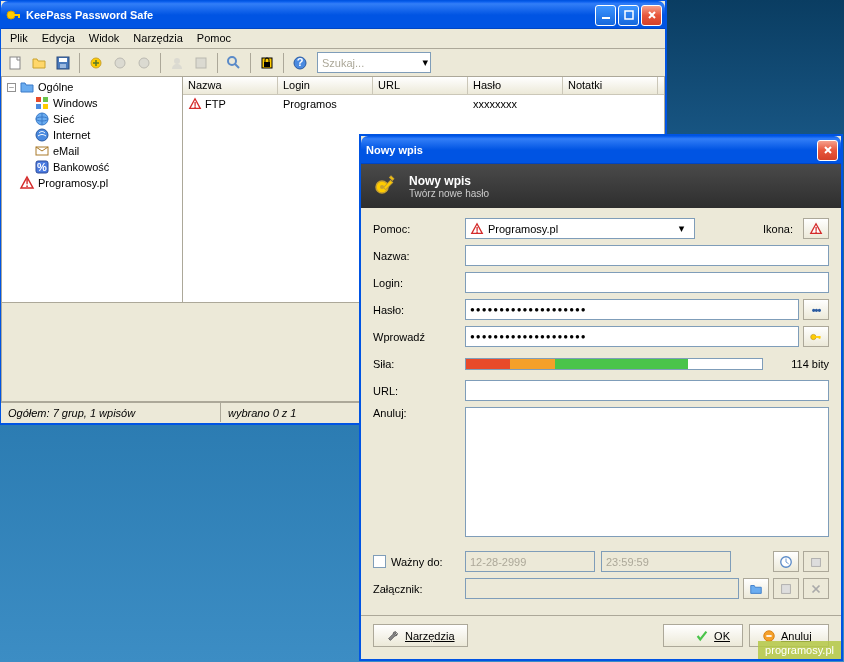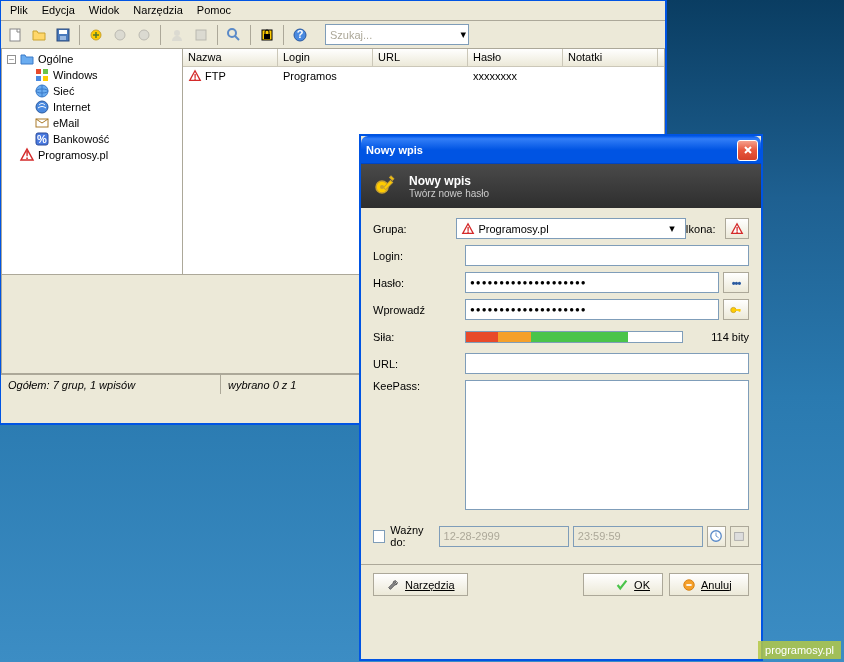--- a/index.html
+++ b/index.html
@@ -15,21 +15,21 @@
   .tb-min { background: linear-gradient(180deg, #3d95ff 0%, #1567dc 100%); }
   .tb-max { background: linear-gradient(180deg, #3d95ff 0%, #1567dc 100%); }
   .tb-close { background: linear-gradient(180deg, #f5a08c 0%, #e8563b 50%, #d4412a 100%); }
   
   .menubar { height: 20px; background: #ece9d8; border-bottom: 1px solid #aca899; padding: 0 2px; display: flex; }
   .menuitem { padding: 3px 7px; color: #000; cursor: default; }
   
   .toolbar { height: 28px; background: #ece9d8; border-bottom: 1px solid #aca899; display: flex; align-items: center; padding: 0 3px; gap: 2px; }
   .tbbtn { width: 22px; height: 22px; display: flex; align-items: center; justify-content: center; border: 1px solid transparent; cursor: default; }
   .tbsep { width: 1px; height: 20px; background: #aca899; margin: 0 3px; }
-  .searchbox { height: 21px; width: 144px; border: 1px solid #7f9db9; background: #fff; display: flex; align-items: center; padding: 0 2px 0 4px; color: #aca899; margin-left: 12px; }
+  .searchbox { height: 21px; width: 114px; border: 1px solid #7f9db9; background: #fff; display: flex; align-items: center; padding: 0 2px 0 4px; color: #aca899; margin-left: 4px; }
   .searchbox .dd { margin-left: auto; color: #000; }
   
   .main-content { display: flex; height: calc(100% - 28px - 20px - 28px - 120px); }
   .tree-panel { width: 182px; background: #fff; border: 1px solid #aca899; border-top: none; overflow: auto; padding: 2px; }
   .tree-item { display: flex; align-items: center; height: 16px; padding: 1px 0; cursor: default; }
   .tree-toggle { width: 15px; display: flex; align-items: center; justify-content: center; font-size: 9px; color: #919191; }
   .tree-box { width: 9px; height: 9px; border: 1px solid #919191; display: flex; align-items: center; justify-content: center; font-size: 9px; line-height: 1; font-family: monospace; }
   .tree-icon { width: 16px; height: 16px; margin-right: 3px; display: flex; align-items: center; justify-content: center; }
   .tree-label { white-space: nowrap; }
   
@@ -67,20 +67,47 @@
   .checkbox { width: 13px; height: 13px; border: 1px solid #7f9db9; background: #fff; margin-right: 5px; }
   
   .watermark { position: absolute; right: 3px; bottom: 3px; background: rgba(180,200,70,0.85); color: #fff; padding: 3px 7px; font-size: 11px; }
   
   svg { display: block; }
 </style>
 </head>
 <body>
 
 <div class="window" style="left:0; top:0; width:666px; height:424px;">
+  <div class="titlebar">
+    <span class="tb-icon">
+      <svg width="16" height="16" viewBox="0 0 16 16">
+          <circle cx="5" cy="8" r="4" fill="#ffcc00" stroke="#d4a000"></circle>
+          <rect x="8" y="7" width="6" height="2" fill="#ffcc00"></rect>
+          <rect x="12" y="7" width="2" height="4" fill="#ffcc00"></rect>
+        </svg>
+    </span>
+    <span class="tb-title">KeePass Password Safe</span>
+    <div class="tb-btns">
+      <div class="tb-btn tb-min">
+          <svg width="10" height="10" viewBox="0 0 10 10">
+            <rect x="1" y="7" width="8" height="2" fill="#fff"></rect>
+          </svg>
+        </div>
+      <div class="tb-btn tb-max">
+          <svg width="10" height="10" viewBox="0 0 10 10">
+            <rect x="1" y="1" width="8" height="8" fill="none" stroke="#fff" stroke-width="1.5"></rect>
+          </svg>
+        </div>
+      <div class="tb-btn tb-close">
+          <svg width="10" height="10" viewBox="0 0 10 10">
+            <path d="M2 2L8 8M8 2L2 8" stroke="#fff" stroke-width="2"></path>
+          </svg>
+        </div>
+    </div>
+  </div>
 
   <div class="menubar">
     <div class="menuitem">Plik</div>
     <div class="menuitem">Edycja</div>
     <div class="menuitem">Widok</div>
     <div class="menuitem">Narzędzia</div>
     <div class="menuitem">Pomoc</div>
   </div>
 
   <div class="toolbar">
@@ -261,21 +288,21 @@
     <div class="notes-inner"></div>
   </div>
 
   <div class="statusbar">
     <div class="status-section" style="width:220px">Ogółem: 7 grup, 1 wpisów</div>
     <div class="status-section" style="width:140px">wybrano 0 z 1</div>
     <div class="status-section" style="flex:1;border-right:none">Got</div>
   </div>
 </div>
 
-<div class="window" style="left:360px; top:135px; width:402px; height:525px;">
+<div class="window" style="left:360px; top:135px; width:482px; height:525px;">
   <div class="titlebar">
     <span class="tb-title">Nowy wpis</span>
     <div class="tb-btns">
       <div class="tb-btn tb-close">
           <svg width="10" height="10" viewBox="0 0 10 10">
             <path d="M2 2L8 8M8 2L2 8" stroke="#fff" stroke-width="2"></path>
           </svg>
         </div>
     </div>
   </div>
@@ -290,41 +317,45 @@
         </svg>
       </span>
     <div>
       <div class="dh-title">Nowy wpis</div>
       <div class="dh-sub">Twórz nowe hasło</div>
     </div>
   </div>
 
   <div class="dialog-body">
     <div class="form-row">
-      <div class="form-label">Grupa:</div>
+      <div class="form-label">Pomoc:</div>
       <div class="form-input" style="flex:0 0 230px">
         <span style="margin-right:4px">
             <svg width="14" height="14" viewBox="0 0 16 16">
               <path d="M8 2l6 11H2z" fill="#fff" stroke="#d42a2a" stroke-width="1.5"></path>
               <text x="8" y="12" text-anchor="middle" fill="#d42a2a" font-size="9" font-weight="bold">!</text>
             </svg>
           </span>
         <span>Programosy.pl</span>
         <span class="dd-arrow" style="margin-left:auto">▾</span>
       </div>
       <div style="flex:1"></div>
       <div class="form-label" style="width:auto;margin-right:6px">Ikona:</div>
       <div class="icon-btn">
           <svg width="14" height="14" viewBox="0 0 16 16">
             <path d="M8 2l6 11H2z" fill="#fff" stroke="#d42a2a" stroke-width="1.5"></path>
             <text x="8" y="12" text-anchor="middle" fill="#d42a2a" font-size="9" font-weight="bold">!</text>
           </svg>
         </div>
     </div>
 
+    <div class="form-row">
+      <div class="form-label">Nazwa:</div>
+      <div class="form-input"></div>
+    </div>
 
     <div class="form-row">
       <div class="form-label">Login:</div>
       <div class="form-input"></div>
     </div>
 
     <div class="form-row">
       <div class="form-label">Hasło:</div>
       <div class="form-input">
           <span style="letter-spacing:1px;font-size:8px">●●●●●●●●●●●●●●●●●●●●</span>
@@ -357,21 +388,21 @@
       </div>
       <div style="width:60px;text-align:right;margin-left:6px">114 bity</div>
     </div>
 
     <div class="form-row">
       <div class="form-label">URL:</div>
       <div class="form-input"></div>
     </div>
 
     <div class="form-row" style="align-items:flex-start">
-      <div class="form-label">KeePass:</div>
+      <div class="form-label">Anuluj:</div>
       <div class="form-textarea"></div>
     </div>
 
     <div style="height:8px"></div>
 
     <div class="form-row">
       <div style="width:92px;display:flex;align-items:center">
         <div class="checkbox"></div>
         <span>Ważny do:</span>
       </div>
@@ -389,20 +420,39 @@
             <path d="M8 4v4l3 2" stroke="#5a8ac8" fill="none"></path>
           </svg>
         </div>
       <div class="icon-btn disabled">
           <svg width="14" height="14" viewBox="0 0 16 16">
             <rect x="3" y="4" width="10" height="9" fill="#ddd" stroke="#aaa"></rect>
           </svg>
         </div>
     </div>
 
+    <div class="form-row">
+      <div class="form-label">Załącznik:</div>
+      <div class="form-input disabled"></div>
+      <div class="icon-btn">
+          <svg width="14" height="14" viewBox="0 0 16 16">
+            <path d="M2 4h4l1 2h7v7H2z" fill="#6aacf0" stroke="#3a7ac8"></path>
+          </svg>
+        </div>
+      <div class="icon-btn disabled">
+          <svg width="14" height="14" viewBox="0 0 16 16">
+            <rect x="3" y="3" width="10" height="10" fill="#ddd" stroke="#aaa"></rect>
+          </svg>
+        </div>
+      <div class="icon-btn disabled">
+          <svg width="14" height="14" viewBox="0 0 16 16">
+            <path d="M4 4l8 8M12 4l-8 8" stroke="#aaa" stroke-width="2"></path>
+          </svg>
+        </div>
+    </div>
   </div>
 
   <div class="dialog-footer">
     <div class="dlg-btn">
       <span>
           <svg width="14" height="14" viewBox="0 0 16 16">
             <path d="M11 3a3 3 0 00-3 3l-5 5 2 2 5-5a3 3 0 003-3l-2 2-1-1 2-2z" fill="#888" stroke="#555"></path>
           </svg>
         </span>
       <span class="t">Narzędzia</span>

